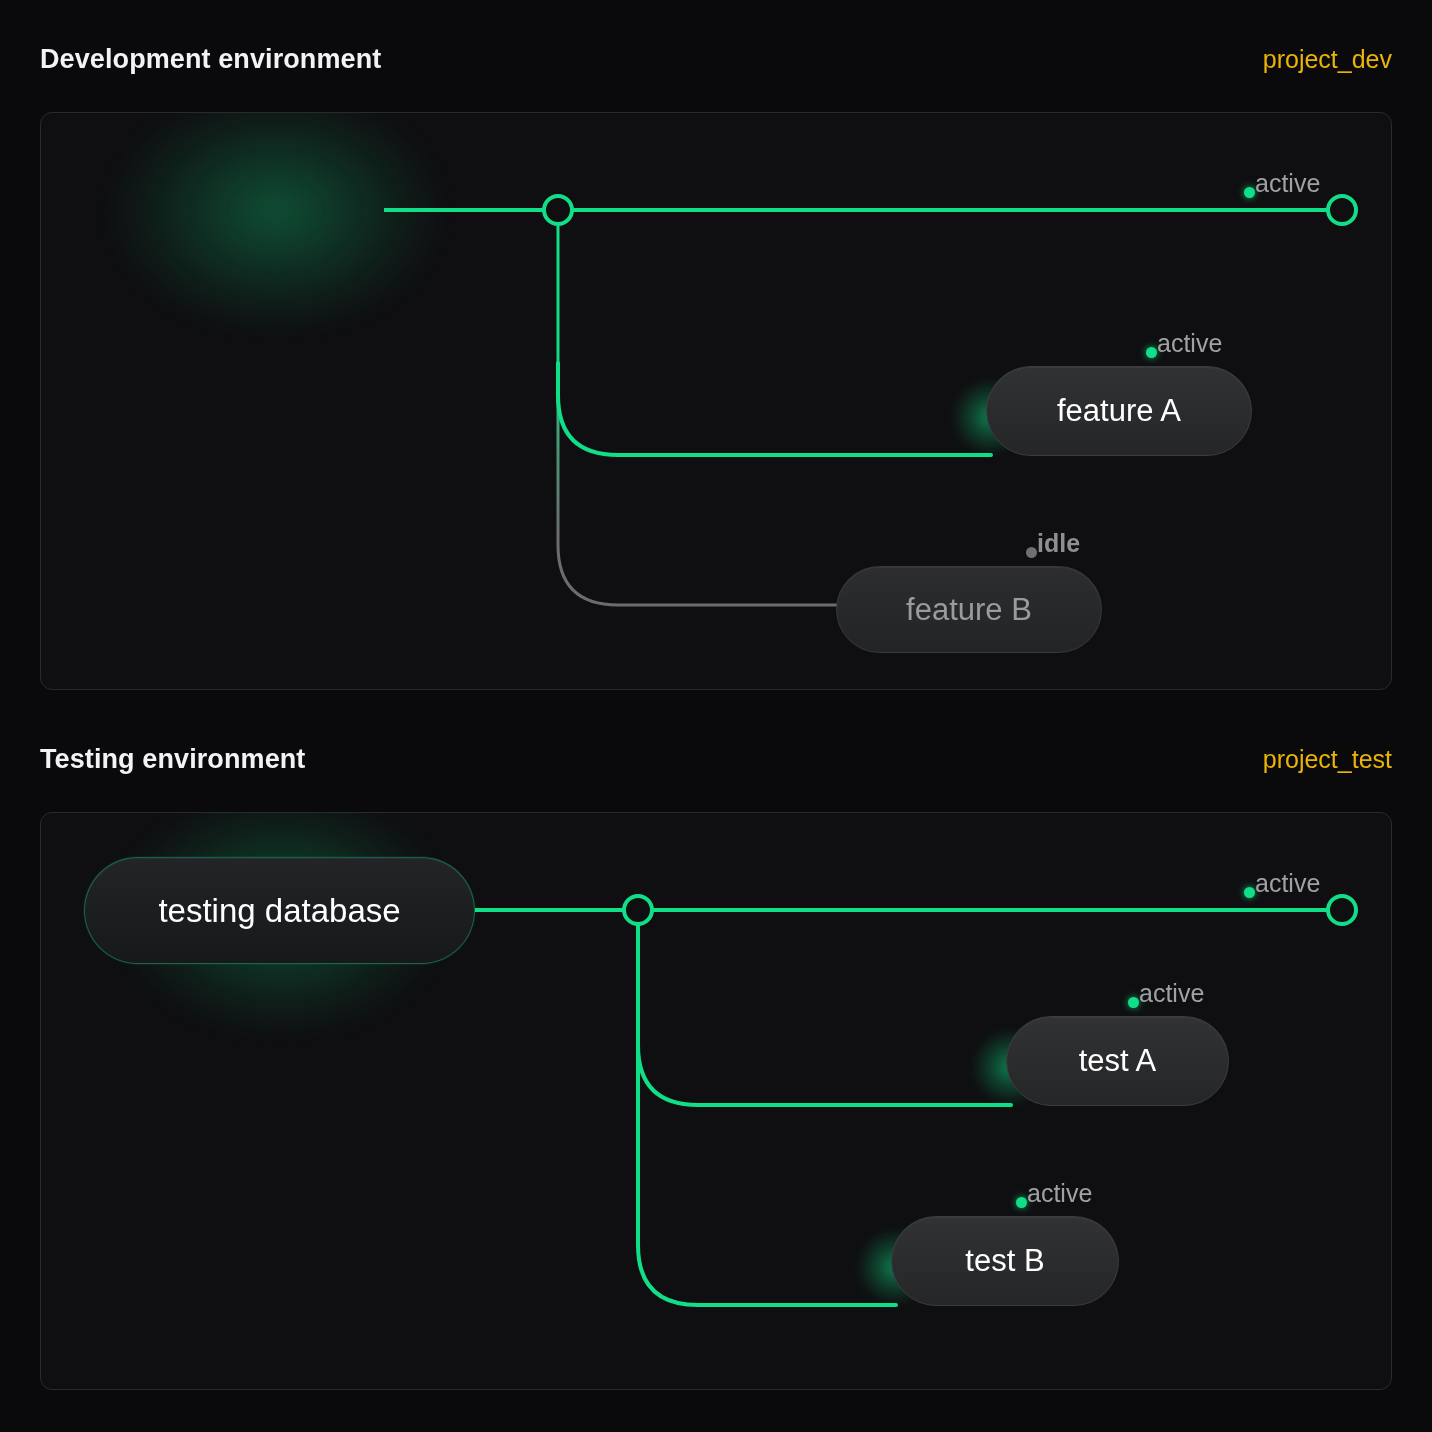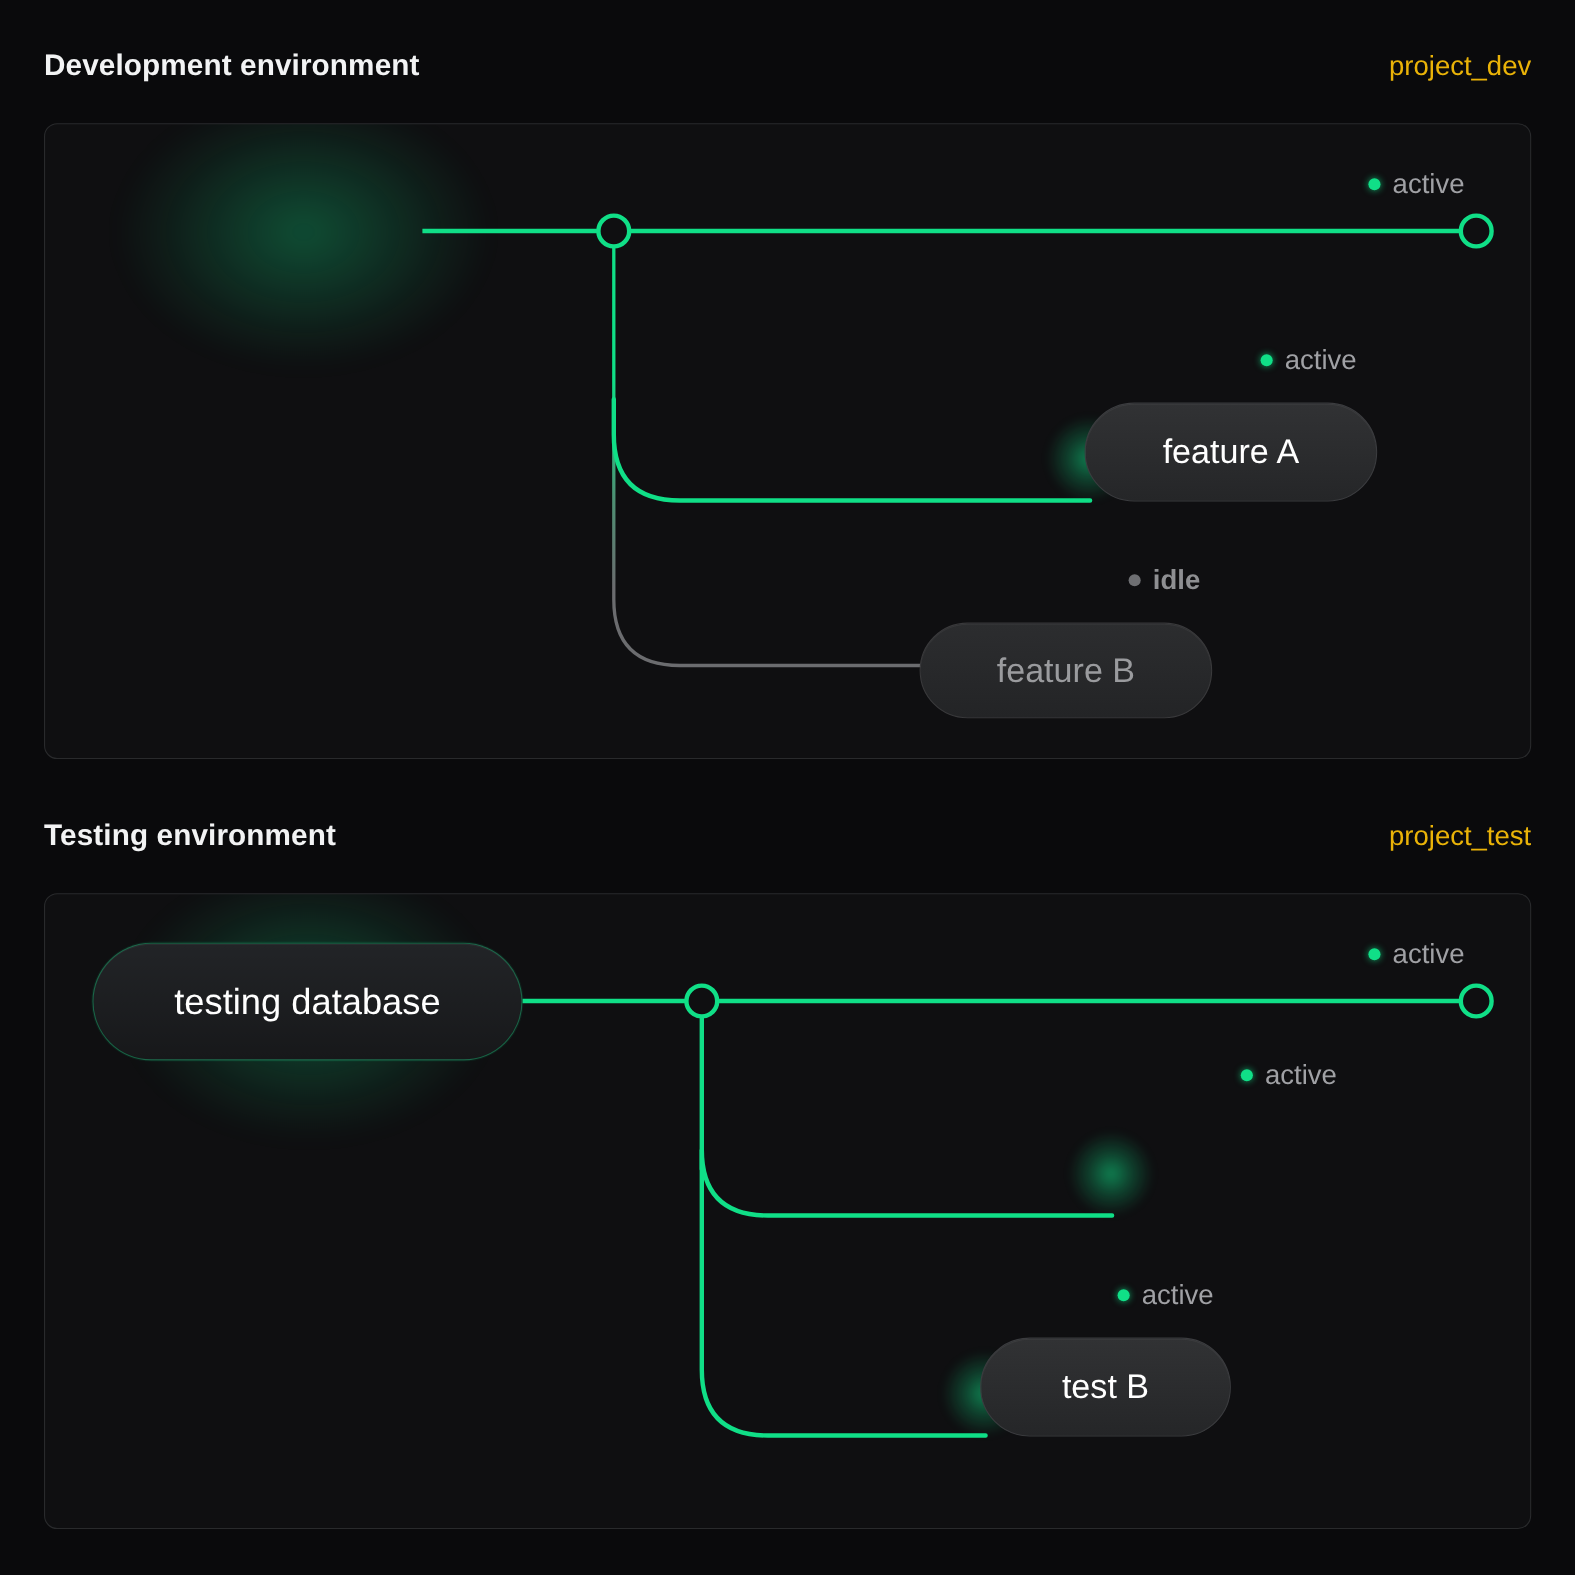--- a/index.html
+++ b/index.html
@@ -117,24 +117,24 @@
   .node-task.idle {
     background: linear-gradient(180deg, #2c2d2f 0%, #232426 100%);
     border: 1px solid #39393b;
     color: #9a9b9e;
   }
 
   
   .status {
     position: absolute;
     display: flex;
-    align-items: center;
-    gap: 11px;
+    align-items: flex-end;
     white-space: nowrap;
     user-select: none;
+    margin-top: 16px;
   }
   .status-dot {
     width: 11px; height: 11px;
     border-radius: 50%;
     background: #10df87;
     box-shadow: 0 0 7px rgba(16,223,135,.75);
     flex: 0 0 auto;
   }
   .status-dot.idle {
     background: #6e6f72;
@@ -243,20 +243,23 @@
 
         <div class="node node-db" style="left:43px; top:44px; width:391px; height:107px;">
           <span>testing database</span>
         </div>
 
         <div class="glow glow-port" style="left:930px; top:215px;"></div>
         <div class="status" style="left:1087px; top:150px;">
           <span class="status-dot"></span>
           <span class="status-text">active</span>
         </div>
+        <div class="node node-task" style="left:965px; top:203px; width:223px; height:90px;">
+          <span>test A</span>
+        </div>
 
         <div class="glow glow-port" style="left:815px; top:415px;"></div>
         <div class="status" style="left:975px; top:350px;">
           <span class="status-dot"></span>
           <span class="status-text">active</span>
         </div>
         <div class="node node-task" style="left:850px; top:403px; width:228px; height:90px;">
           <span>test B</span>
         </div>
 

